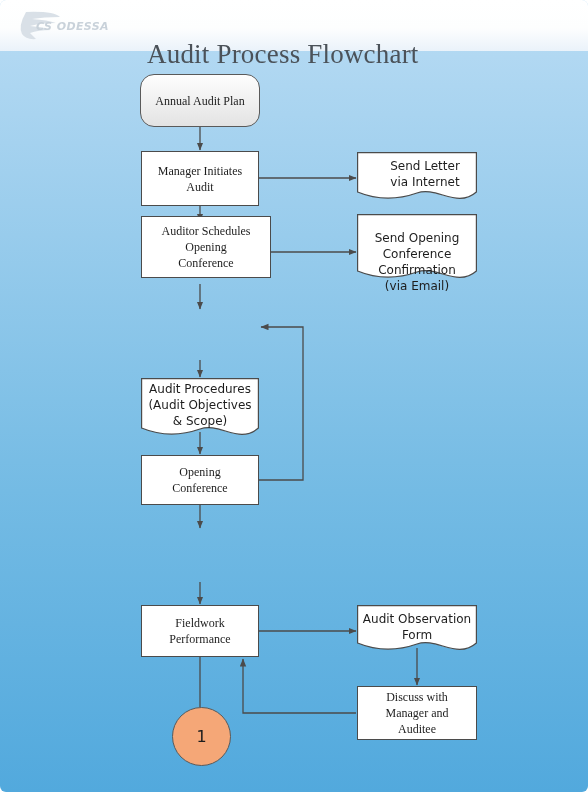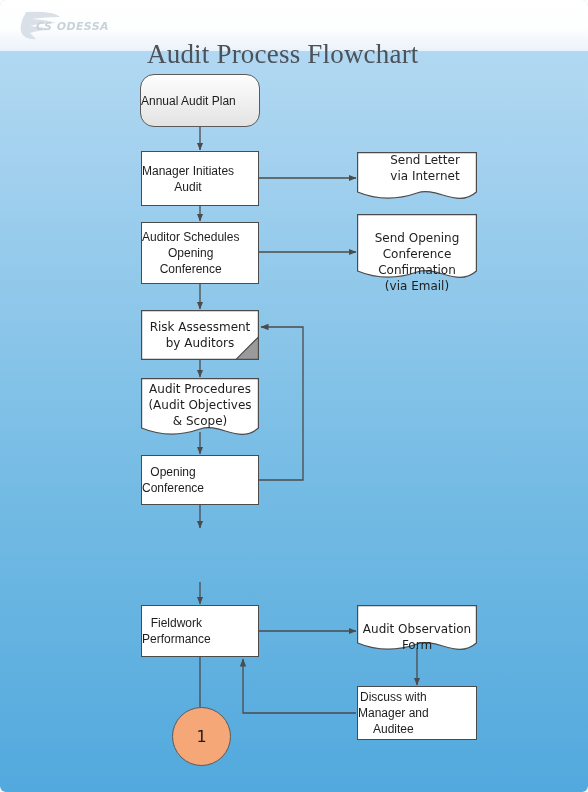--- a/index.html
+++ b/index.html
@@ -53,23 +53,23 @@
     letter-spacing: 0.2px;
     white-space: nowrap;
     margin-top: 30px;
   }
 
   .node {
     position: absolute;
     box-sizing: border-box;
     display: flex;
     align-items: center;
-    justify-content: flex-start;
+    justify-content: center;
     text-align: center;
-    font-family: Liberation Sans, sans-serif;
+    font-family: Liberation Serif, serif;
     font-size: 12px;
     color: #1d1d1d;
     line-height: 16px;
   }
   .proc {
     background: #ffffff;
     border: 1px solid #4b4b4b;
   }
   .term {
     background: linear-gradient(to bottom, #fdfdfd 0%, #f3f3f3 40%, #e3e3e3 100%);
@@ -176,41 +176,34 @@
   </div>
 
   <div class="node proc" style="left:141px; top:151px; width:118px; height:55px;">
     <span>Manager Initiates<br>Audit</span>
   </div>
 
   <div class="doc-wrap" style="left:357px; top:152px; width:120px; height:50px;">
     <svg width="120" height="50" viewBox="0 0 120 50">
       <path d="M0.6,0.6 H119.4 V40 C100,57 80,34 60,41 C40,48 20,48 0.6,40 Z" fill="#ffffff" stroke="#4b4b4b" stroke-width="1.2"></path>
     </svg>
-    <div class="doc-label" style="width:136px; height:50px; ">Send  Letter<br>via Internet</div>
-  </div>
-
-  <div class="node proc" style="left:141px; top:222px; width:118px; height:62px;">
+    <div class="doc-label" style="width:136px; height:50px; padding-top:6px;">Send  Letter<br>via Internet</div>
+  </div>
+
+  <div class="node proc" style="left:141px; top:216px; width:130px; height:62px;">
     <span>Auditor Schedules<br>Opening<br>Conference</span>
   </div>
 
   <div class="doc-wrap" style="left:357px; top:214px; width:120px; height:68px;">
     <svg width="120" height="68" viewBox="0 0 120 68">
       <path d="M0.6,0.6 H119.4 V57 C100,74 80,51 60,58 C40,65 20,65 0.6,57 Z" fill="#ffffff" stroke="#4b4b4b" stroke-width="1.2"></path>
     </svg>
     <div class="doc-label" style="width:120px; height:68px; padding-top:16px;">Send Opening<br>Conference<br>Confirmation<br>(via Email)</div>
   </div>
 
-  <div class="fold-wrap" style="left:141px; top:310px; width:118px; height:50px;">
-    <svg width="118" height="50" viewBox="0 0 118 50">
-      <path d="M0.6,0.6 H117.4 V49.4 H0.6 Z" fill="#ffffff" stroke="#4b4b4b" stroke-width="1.2"></path>
-      <path d="M95,49.4 L117.4,27 L117.4,49.4 Z" fill="#9a9a9a" stroke="#4b4b4b" stroke-width="1.1"></path>
-    </svg>
-    <div class="fold-label" style="width:118px; height:50px; align-items:center;">Risk Assessment<br>by Auditors</div>
-  </div>
 
   <div class="doc-wrap" style="left:141px; top:378px; width:118px; height:62px;">
     <svg width="118" height="62" viewBox="0 0 118 62">
       <path d="M0.6,0.6 H117.4 V50 C98,67 79,44 59,51 C39,58 20,58 0.6,50 Z" fill="#ffffff" stroke="#4b4b4b" stroke-width="1.2"></path>
     </svg>
     <div class="doc-label" style="width:118px; height:62px; padding-top:3px;">Audit Procedures<br>(Audit Objectives<br>&amp; Scope)</div>
   </div>
 
   <div class="node proc" style="left:141px; top:455px; width:118px; height:50px;">
     <span>Opening<br>Conference</span>
@@ -218,21 +211,21 @@
 
 
   <div class="node proc" style="left:141px; top:605px; width:118px; height:52px;">
     <span>Fieldwork<br>Performance</span>
   </div>
 
   <div class="doc-wrap" style="left:357px; top:605px; width:120px; height:48px;">
     <svg width="120" height="48" viewBox="0 0 120 48">
       <path d="M0.6,0.6 H119.4 V38 C100,55 80,32 60,39 C40,46 20,46 0.6,38 Z" fill="#ffffff" stroke="#4b4b4b" stroke-width="1.2"></path>
     </svg>
-    <div class="doc-label" style="width:120px; height:48px; padding-top:16px;">Audit Observation<br>Form</div>
+    <div class="doc-label" style="width:120px; height:48px; padding-top:6px;">Audit Observation<br>Form</div>
   </div>
 
   <div class="node proc" style="left:357px; top:686px; width:120px; height:54px;">
     <span>Discuss with<br>Manager and<br>Auditee</span>
   </div>
 
   <div class="circle-node" style="left:172px; top:707px; width:57px; height:57px;">
     <span>1</span>
   </div>
 

